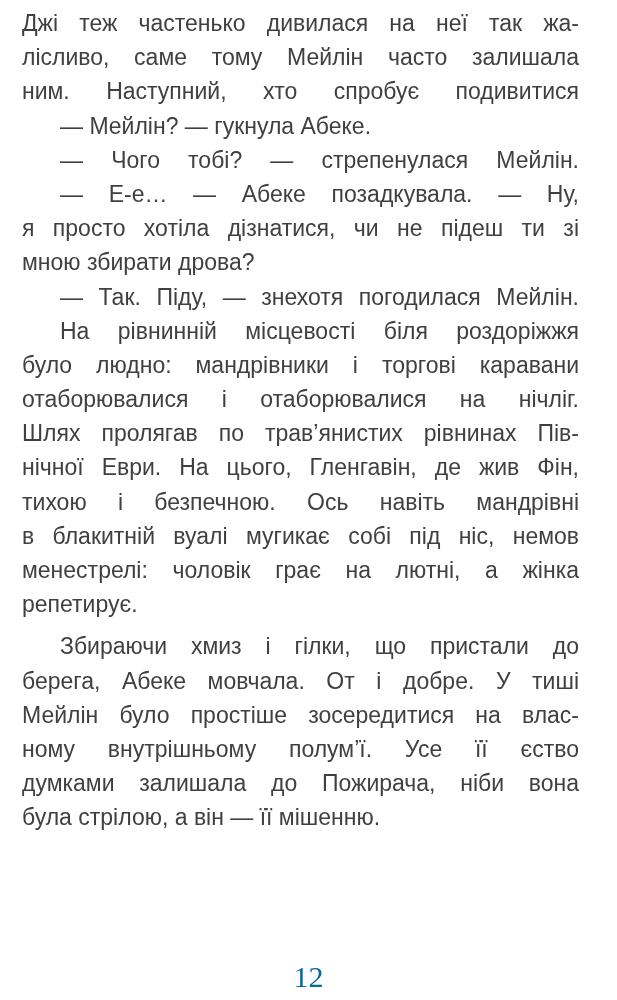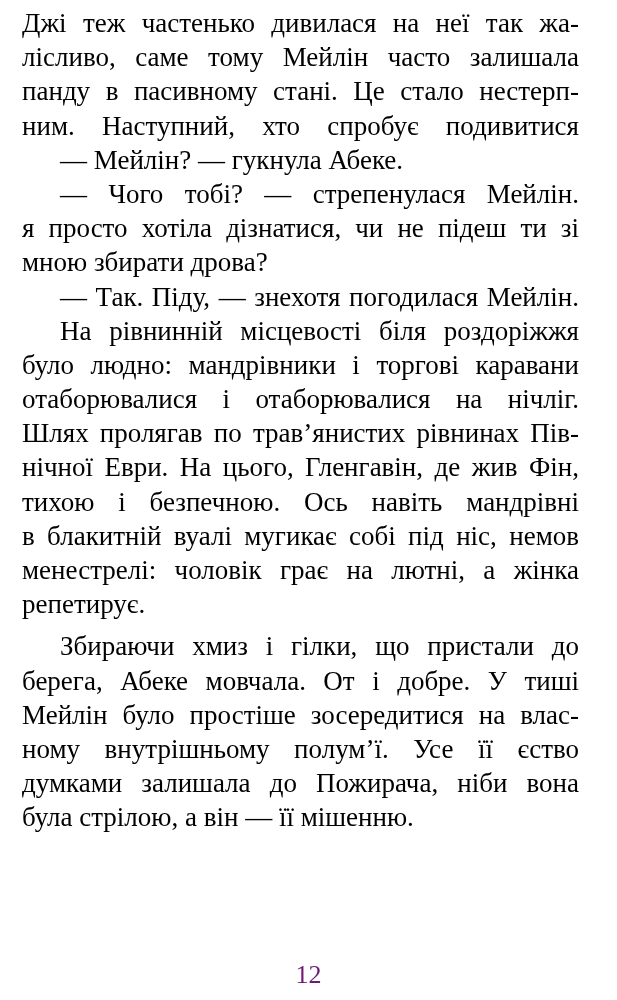--- a/index.html
+++ b/index.html
@@ -1,56 +1,56 @@
 <!DOCTYPE html>
 <html><head>
 <meta charset="utf-8">
 <style>
   html, body { margin: 0; padding: 0; background: #ffffff; }
   body { width: 617px; height: 1000px; position: relative; overflow: hidden; }
   .page {
     position: absolute; left: 22px; top: 6px; width: 557px;
-    font-family: Liberation Serif, serif;
-    font-size: 27px; line-height: 34.2px; color: #000000;
+    font-family: Liberation Sans, sans-serif;
+    font-size: 23px; line-height: 34.2px; color: #404040;
   }
   .line {
     display: block; height: 34.2px; white-space: nowrap;
     text-align: justify; text-align-last: justify;
   }
   .line.indent { padding-left: 38px; }
   .line.last { text-align-last: left; }
   .gap { height: 8px; }
   .page-number {
     position: absolute; left: 0; width: 617px; top: 960px;
     text-align: center;
     font-family: "Liberation Serif", "DejaVu Serif", serif;
-    font-size: 26px; color: #701a75;
+    font-size: 30px; color: #0369a1;
   }
 </style>
 </head>
 <body>
 
 <div class="page">
 
   <div>
     <span class="line">Джі теж частенько дивилася на неї так жа-</span>
     <span class="line">лісливо, саме тому Мейлін часто залишала</span>
-    <span class="line">панду в пасивному стані. Це стало нестерп-</span>
     <span class="line">ним. Наступний, хто спробує подивитися</span>
   </div>
 
   <div>
     <span class="line indent last">— Мейлін? — гукнула Абеке.</span>
   </div>
 
   <div>
     <span class="line indent">— Чого тобі? — стрепенулася Мейлін.</span>
   </div>
 
   <div>
+    <span class="line indent">— Е-е… — Абеке позадкувала. — Ну,</span>
     <span class="line">я просто хотіла дізнатися, чи не підеш ти зі</span>
     <span class="line last">мною збирати дрова?</span>
   </div>
 
   <div>
     <span class="line indent">— Так. Піду, — знехотя погодилася Мейлін.</span>
   </div>
 
   <div>
     <span class="line indent">На рівнинній місцевості біля роздоріжжя</span>

